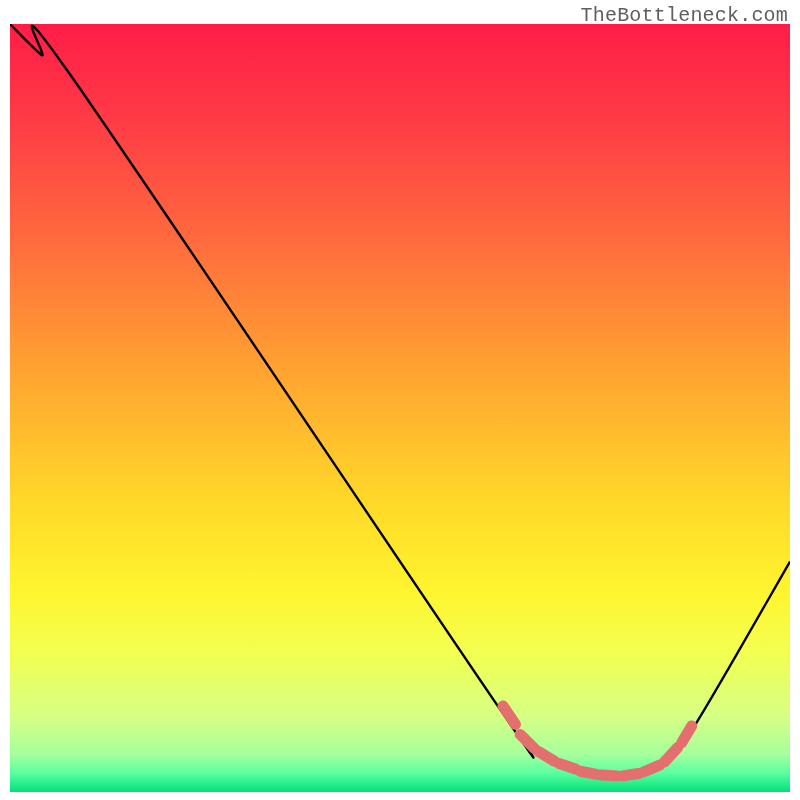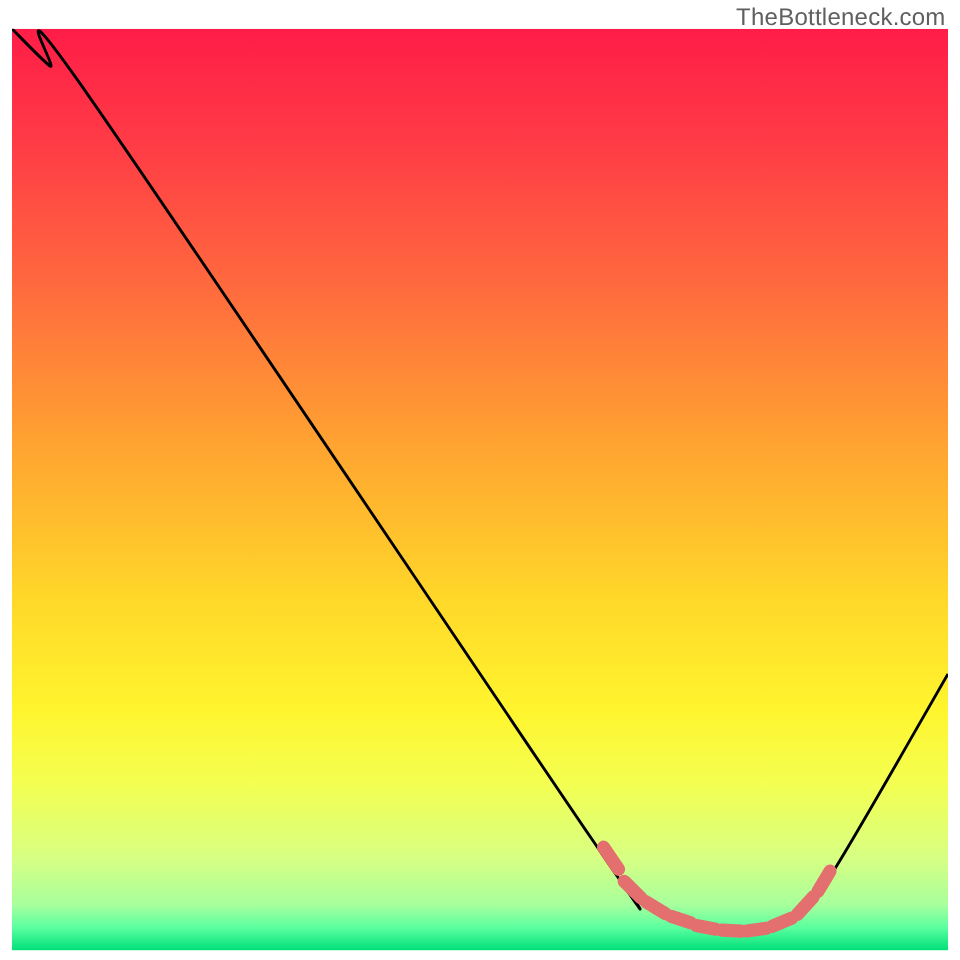--- a/index.html
+++ b/index.html
@@ -8,20 +8,21 @@
     width: 800px;
     height: 800px;
     overflow: hidden;
     background: #fff;
     font-family: Arial, Helvetica, sans-serif;
   }
   .stage {
     position: relative;
     width: 800px;
     height: 800px;
+    font-family: Liberation Mono, monospace;
   }
   .watermark {
     position: absolute;
     top: 4px;
     right: 12px;
     font-size: 20px;
     color: #5f5f5f;
     font-weight: 400;
     letter-spacing: 0.2px;
   }

